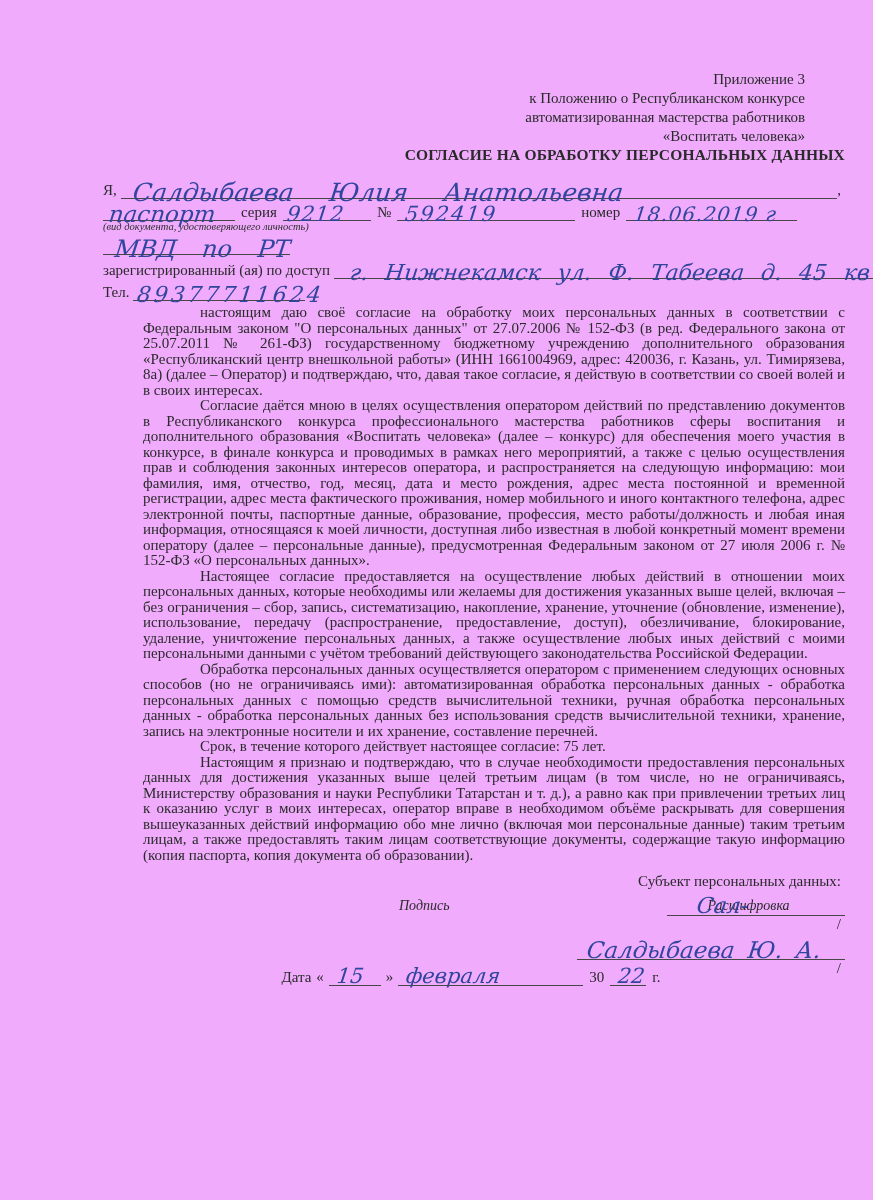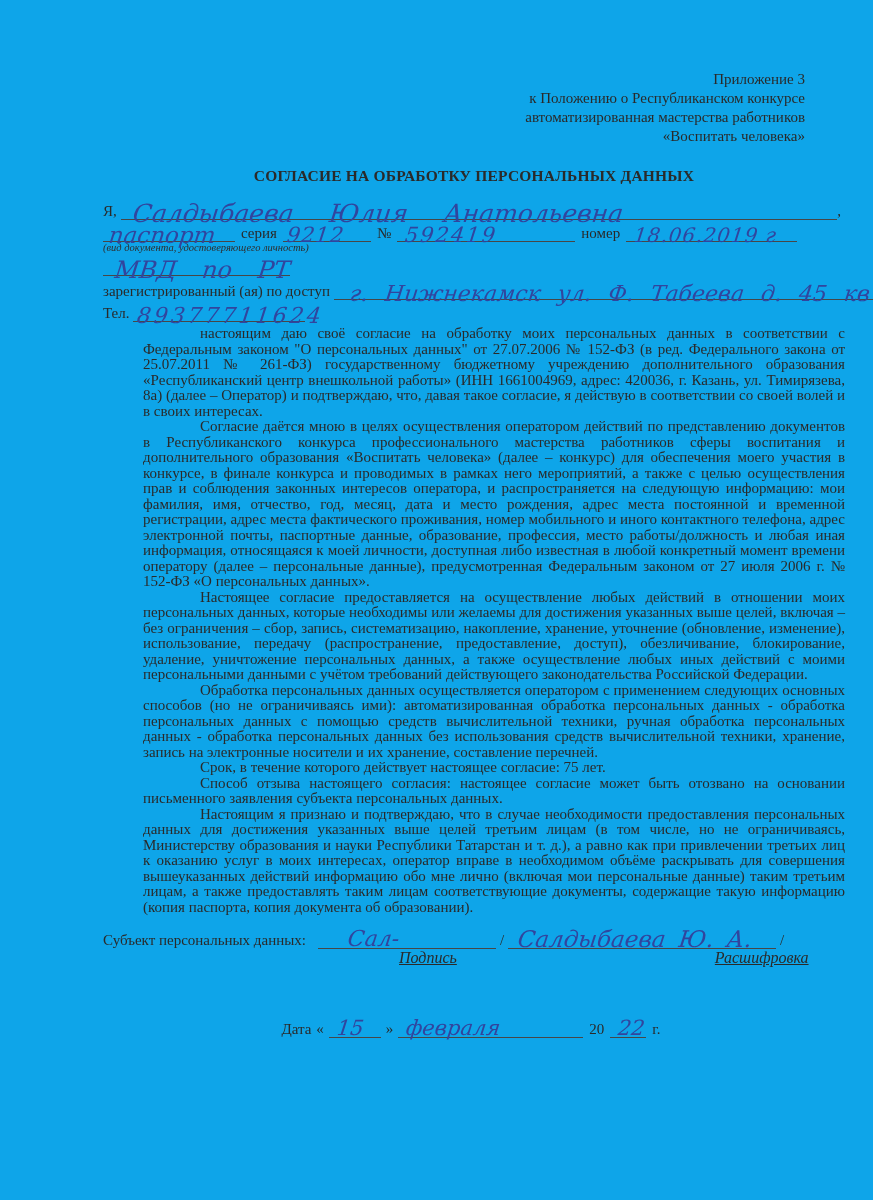--- a/index.html
+++ b/index.html
@@ -1,29 +1,29 @@
 <!DOCTYPE html>
 <html lang="ru"><head>
 <meta charset="utf-8">
 <style>
   :root { --ink: #31459e; --print: #2a2a2a; --line: #474747; }
   * { margin: 0; padding: 0; box-sizing: border-box; }
   html, body { background: #e9e9e9; }
   .page {
     width: 873px; height: 1200px; margin: 0 auto;
-    background: #0ea5e9; position: relative; overflow: hidden;
+    background: #f0abfc; position: relative; overflow: hidden;
     font-family: "Liberation Serif", serif; color: var(--print);
   }
   .content { position: absolute; left: 103px; top: 0; width: 742px; }
 
   
   .header-block { padding-top: 70px; text-align: right; margin-right: 40px;
     font-size: 15px; line-height: 19px; }
 
-  .doc-title { margin-top: 21px; text-align: center; font-weight: bold;
+  .doc-title { text-align: right; font-weight: bold;
     font-size: 15.5px; letter-spacing: 0.2px; }
 
   
   .form-line { display: flex; align-items: flex-end; height: 22px;
     font-size: 15px; line-height: 18px; margin-top: 0; }
   .name-line { margin-top: 13px; }
   .lbl { white-space: nowrap; padding: 0 4px 0 0; }
   .lbl-mid { padding: 0 6px; }
   .u { border-bottom: 1.3px solid var(--line); display: inline-flex;
     align-items: flex-end; overflow: visible; }
@@ -51,26 +51,26 @@
   .hw-transcript { font-size: 23px; word-spacing: 6px; margin-left: 10px; top: 4px; }
   .hw-date { font-size: 21px; margin-left: 8px; }
 
   
   .paragraphs { margin-top: 4px; }
   .paragraphs p { font-size: 15px; line-height: 15.5px; text-align: justify;
     text-indent: 57px; margin-left: 40px; }
 
   
   .sig-row { display: flex; align-items: flex-end; height: 24px;
-    margin-top: 10px; font-size: 15px; }
+    margin-top: 10px; font-size: 15px; flex-direction: column; }
   .sig-line { width: 178px; margin-left: 8px; }
   .sig-line2 { width: 268px; }
   .slash { padding: 0 4px; }
-  .sig-captions { display: flex; font-size: 16px; font-style: italic;
-    line-height: 17px; text-decoration: underline; }
+  .sig-captions { display: flex; font-size: 14px; font-style: italic;
+    line-height: 17px; }
   .cap-sign { margin-left: 296px; }
   .cap-transcript { margin-left: 258px; }
 
   
   .date-row { display: flex; align-items: flex-end; height: 26px;
     margin-top: 46px; font-size: 15px; justify-content: center; }
   .q { padding: 0 5px; }
 </style>
 </head>
 <body>
@@ -131,21 +131,20 @@
         <span class="hw hw-phone">89377711624</span>
       </span>
     </div>
 
     <div class="paragraphs">
       <p>настоящим даю своё согласие на обработку моих персональных данных в соответствии с Федеральным законом "О персональных данных" от 27.07.2006 № 152-ФЗ (в ред. Федерального закона от 25.07.2011 № 261-ФЗ) государственному бюджетному учреждению дополнительного образования «Республиканский центр внешкольной работы» (ИНН 1661004969, адрес:  420036, г. Казань, ул. Тимирязева, 8а) (далее – Оператор) и подтверждаю, что, давая такое согласие, я действую в соответствии со своей волей и в своих интересах.</p>
       <p>Согласие даётся мною в целях осуществления оператором действий по представлению документов в Республиканского конкурса профессионального мастерства работников сферы воспитания и дополнительного образования «Воспитать человека» (далее – конкурс) для обеспечения моего участия в конкурсе, в финале конкурса и проводимых в рамках него мероприятий, а также с целью осуществления прав и соблюдения законных интересов оператора, и распространяется на следующую информацию: мои фамилия, имя, отчество, год, месяц, дата и место рождения, адрес места постоянной и временной регистрации, адрес места фактического проживания, номер мобильного и иного контактного телефона, адрес электронной почты, паспортные данные, образование, профессия, место работы/должность и любая иная информация, относящаяся к моей личности, доступная либо известная в любой конкретный момент времени оператору (далее – персональные данные), предусмотренная Федеральным законом от 27 июля 2006 г. № 152-ФЗ «О персональных данных».</p>
       <p>Настоящее согласие предоставляется на осуществление любых действий в отношении моих персональных данных, которые необходимы или желаемы для достижения указанных выше целей, включая – без ограничения – сбор, запись, систематизацию, накопление, хранение, уточнение (обновление, изменение), использование, передачу (распространение, предоставление, доступ), обезличивание, блокирование, удаление, уничтожение персональных данных, а также осуществление любых иных действий с моими персональными данными с учётом требований действующего законодательства Российской Федерации.</p>
       <p>Обработка персональных данных осуществляется оператором с применением следующих основных способов (но не ограничиваясь ими): автоматизированная обработка персональных данных - обработка персональных данных с помощью средств вычислительной техники, ручная обработка персональных данных - обработка персональных данных без использования средств вычислительной техники, хранение, запись на электронные носители и их хранение, составление перечней.</p>
       <p>Срок, в течение которого действует настоящее согласие: 75 лет.</p>
-      <p>Способ отзыва настоящего согласия: настоящее согласие может быть отозвано на основании письменного заявления субъекта персональных данных.</p>
       <p>Настоящим я признаю и подтверждаю, что в случае необходимости предоставления персональных данных для достижения указанных выше целей третьим лицам (в том числе, но не ограничиваясь, Министерству образования и науки Республики Татарстан и т. д.), а равно как при привлечении третьих лиц к оказанию услуг в моих интересах,  оператор вправе в необходимом объёме раскрывать для совершения вышеуказанных действий информацию обо мне лично (включая мои персональные данные) таким третьим лицам, а также предоставлять таким лицам соответствующие документы, содержащие такую информацию (копия паспорта, копия документа об образовании).</p>
     </div>
 
     <div class="sig-row">
       <span class="lbl">Субъект персональных данных:</span>
       <span class="u sig-line">
         <span class="hw hw-sign">Сал-</span>
       </span>
       <span class="slash">/</span>
       <span class="u sig-line2">
@@ -161,21 +160,21 @@
     <div class="date-row">
       <span>Дата</span>
       <span class="q">«</span>
       <span class="u w52">
         <span class="hw hw-date">15</span>
       </span>
       <span class="q">»</span>
       <span class="u w185">
         <span class="hw hw-date">февраля</span>
       </span>
-      <span class="lbl lbl-mid">20</span>
+      <span class="lbl lbl-mid">30</span>
       <span class="u w36">
         <span class="hw hw-date">22</span>
       </span>
       <span class="lbl lbl-mid">г.</span>
     </div>
 
   </div>
 </div>
 
 </body></html>

